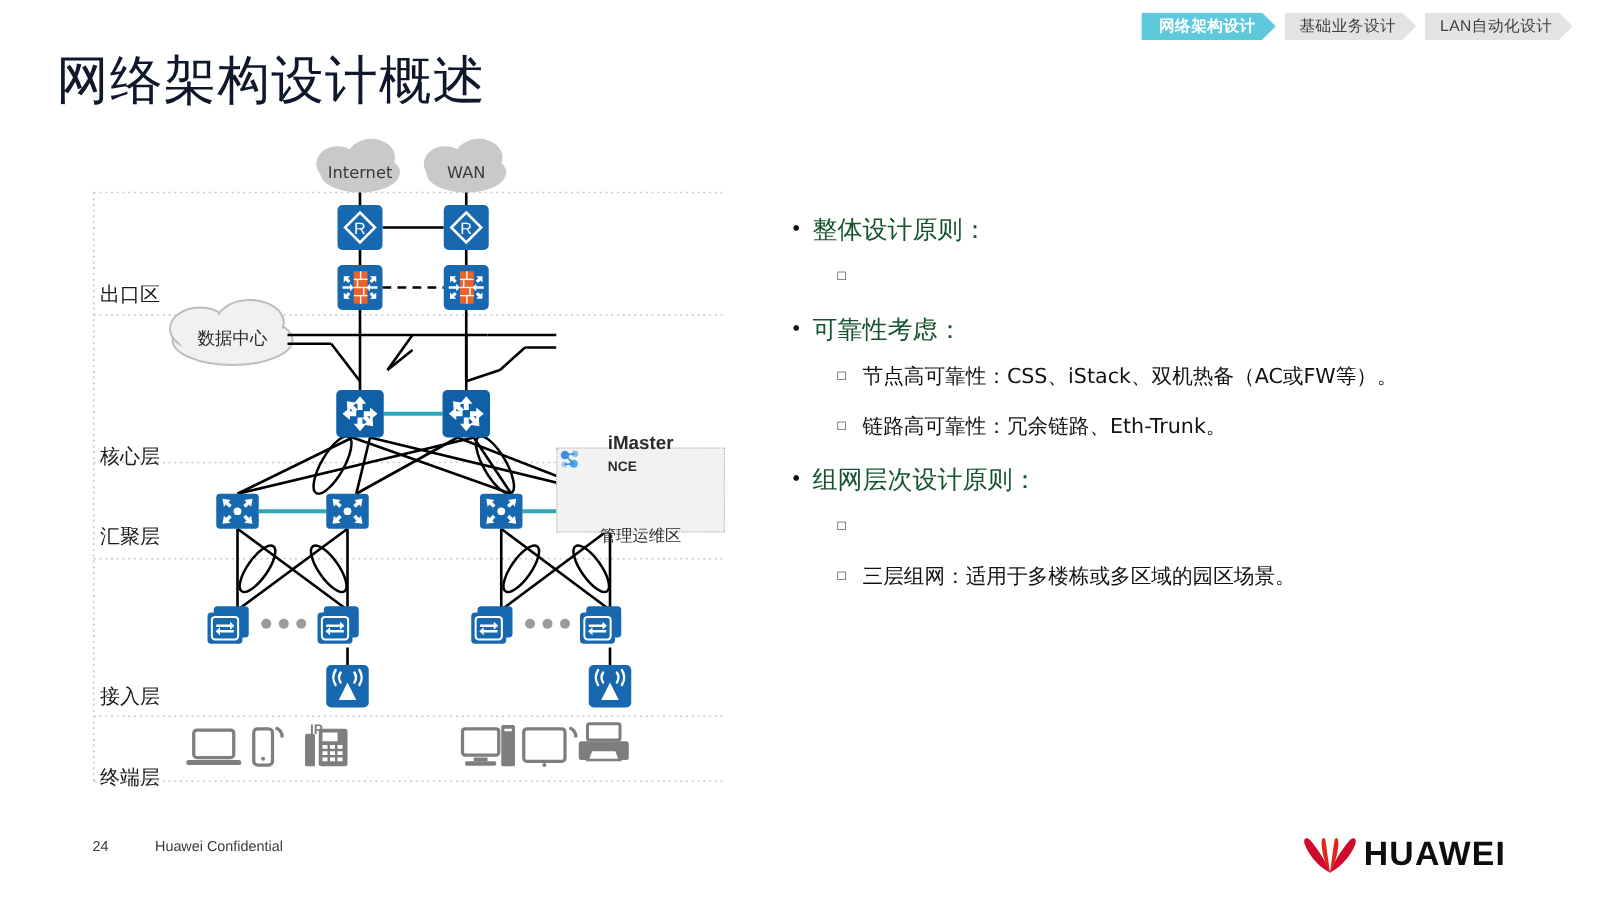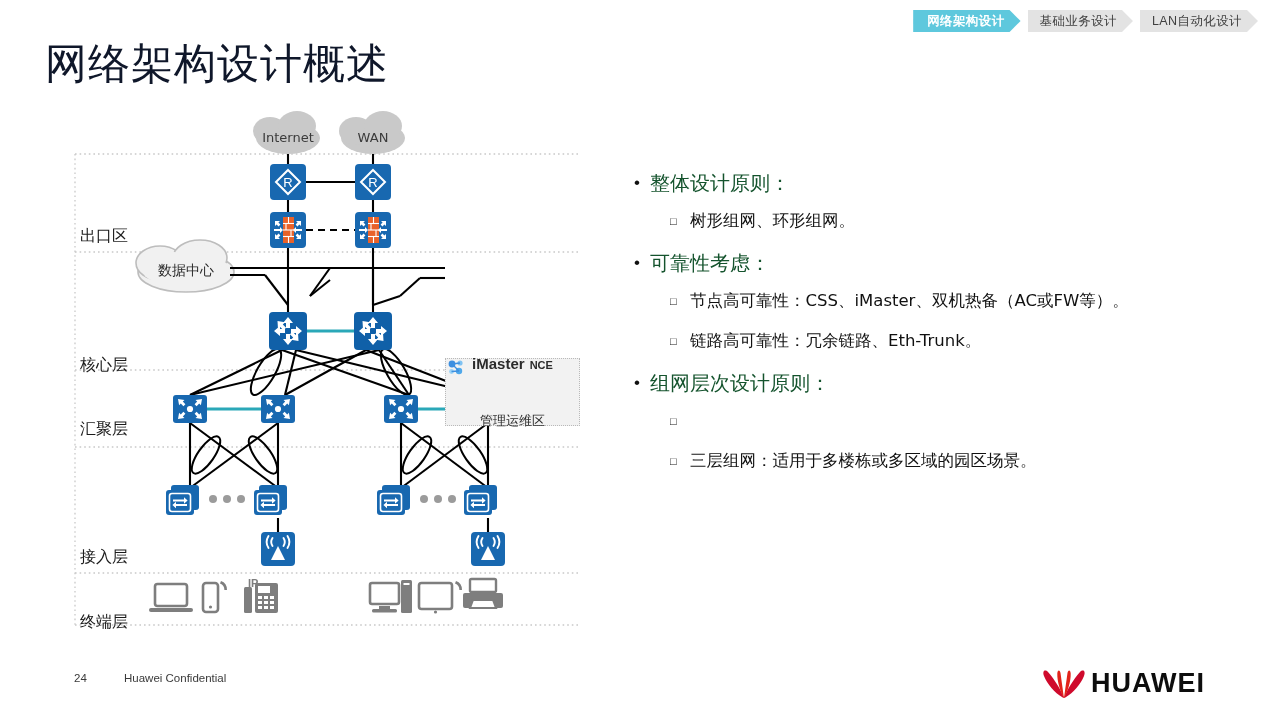--- a/index.html
+++ b/index.html
@@ -37,21 +37,21 @@
     position:absolute; font-size:16px; color:#1a1a1a;
     font-family:"DejaVu Sans","Liberation Sans",sans-serif; white-space:nowrap;
   }
 
   
   .imaster {
     position:absolute; left:445px; top:258px; width:135px; height:68px;
     background:#f2f2f2; border:1px dotted #b9b9b9;
     display:flex; flex-direction:column; align-items:center; justify-content:center; gap:3px;
   }
-  .imaster .row1 { display:flex; align-items:baseline; gap:5px; }
+  .imaster .row1 { display:flex; align-items:baseline; gap:5px;flex-direction:column; }
   .imaster .nm { font-size:15px; color:#2b2b2b; font-weight:bold; letter-spacing:0px;}
   .imaster .nce { font-size:11px; color:#2b2b2b; font-weight:bold; }
   .imaster .row2 { font-size:13px; color:#2b2b2b; font-family:"DejaVu Sans",sans-serif;margin-top:37px; }
 
   
   #bullets { position:absolute; left:628px; top:168px; width:625px; }
   .b1 { display:flex; align-items:flex-start; margin-bottom:6px; }
   .b1 .dot { width:22px; flex:none; font-size:17px; line-height:30px; color:#111; text-align:left; padding-left:6px;}
   .b1 .txt { font-size:20px; line-height:30px; color:#14532d; font-family:"DejaVu Sans",sans-serif; }
   .b2 { display:flex; align-items:flex-start; margin: 10px 0 14px 42px; }
@@ -355,32 +355,31 @@
 
   <div id="bullets">
 
     <div class="grp">
       <div class="b1">
         <span class="dot">•</span>
         <span class="txt">整体设计原则：</span>
       </div>
       <div class="b2">
         <span class="sq">□</span>
-        <span class="txt">树形组网、环形组网。</span>
       </div>
     </div>
 
     <div class="grp">
       <div class="b1">
         <span class="dot">•</span>
         <span class="txt">可靠性考虑：</span>
       </div>
       <div class="b2">
         <span class="sq">□</span>
-        <span class="txt">节点高可靠性：CSS、iMaster、双机热备（AC或FW等）。</span>
+        <span class="txt">节点高可靠性：CSS、iStack、双机热备（AC或FW等）。</span>
       </div>
       <div class="b2">
         <span class="sq">□</span>
         <span class="txt">链路高可靠性：冗余链路、Eth-Trunk。</span>
       </div>
     </div>
 
     <div class="grp">
       <div class="b1">
         <span class="dot">•</span>

